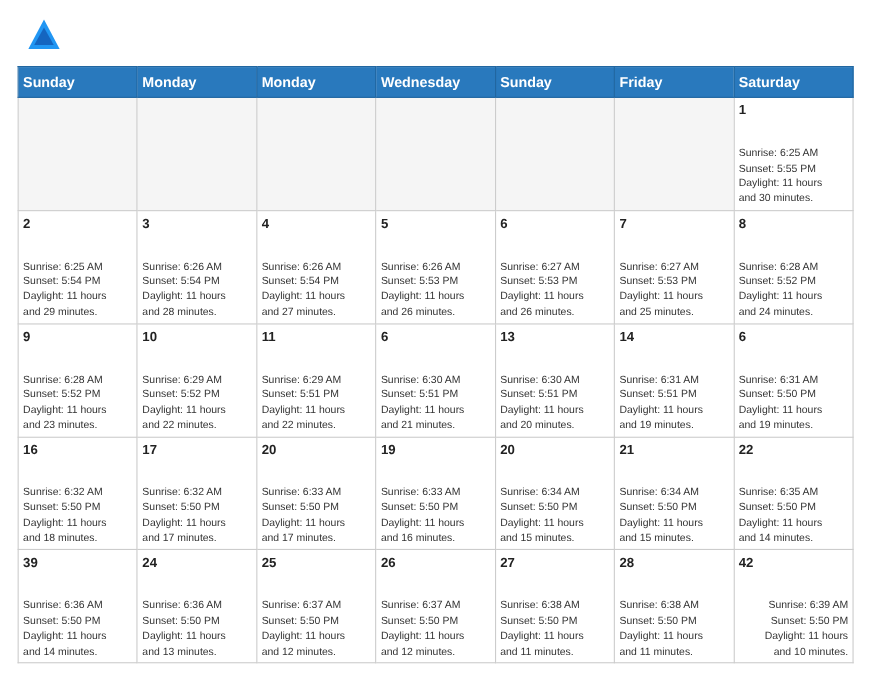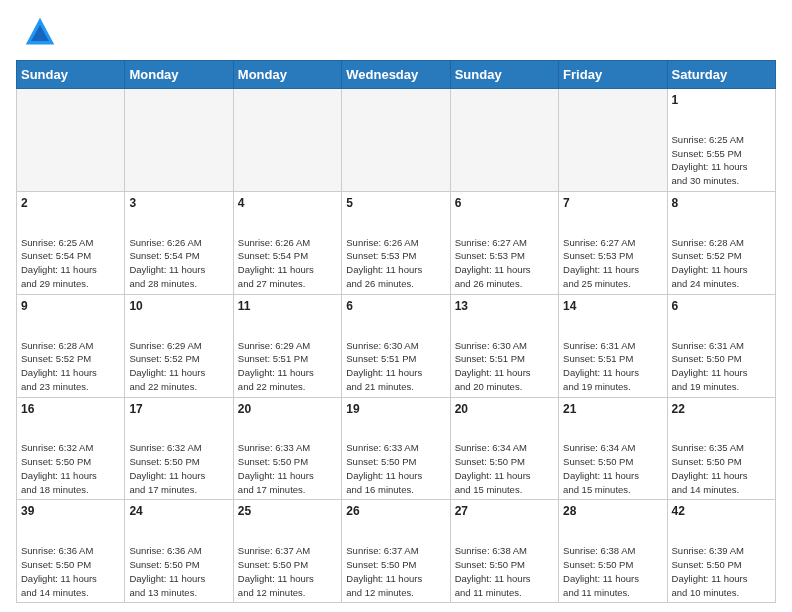--- a/index.html
+++ b/index.html
@@ -345,21 +345,21 @@
           </td>
           <td>
             <span class="day-number">28</span>
             <div class="day-info" style="white-space: pre-line;">Sunrise: 6:38 AM
 Sunset: 5:50 PM
 Daylight: 11 hours
 and 11 minutes.</div>
           </td>
           <td>
             <span class="day-number">42</span>
-            <div class="day-info" style="white-space: pre-line;">Sunrise: 6:39 AM
+            <div class="day-info" style="white-space: pre-line; text-align: right;">Sunrise: 6:39 AM
 Sunset: 5:50 PM
 Daylight: 11 hours
 and 10 minutes.</div>
           </td>
         </tr>
       </tbody>
   </table>
 </div>
 
 </body></html>

